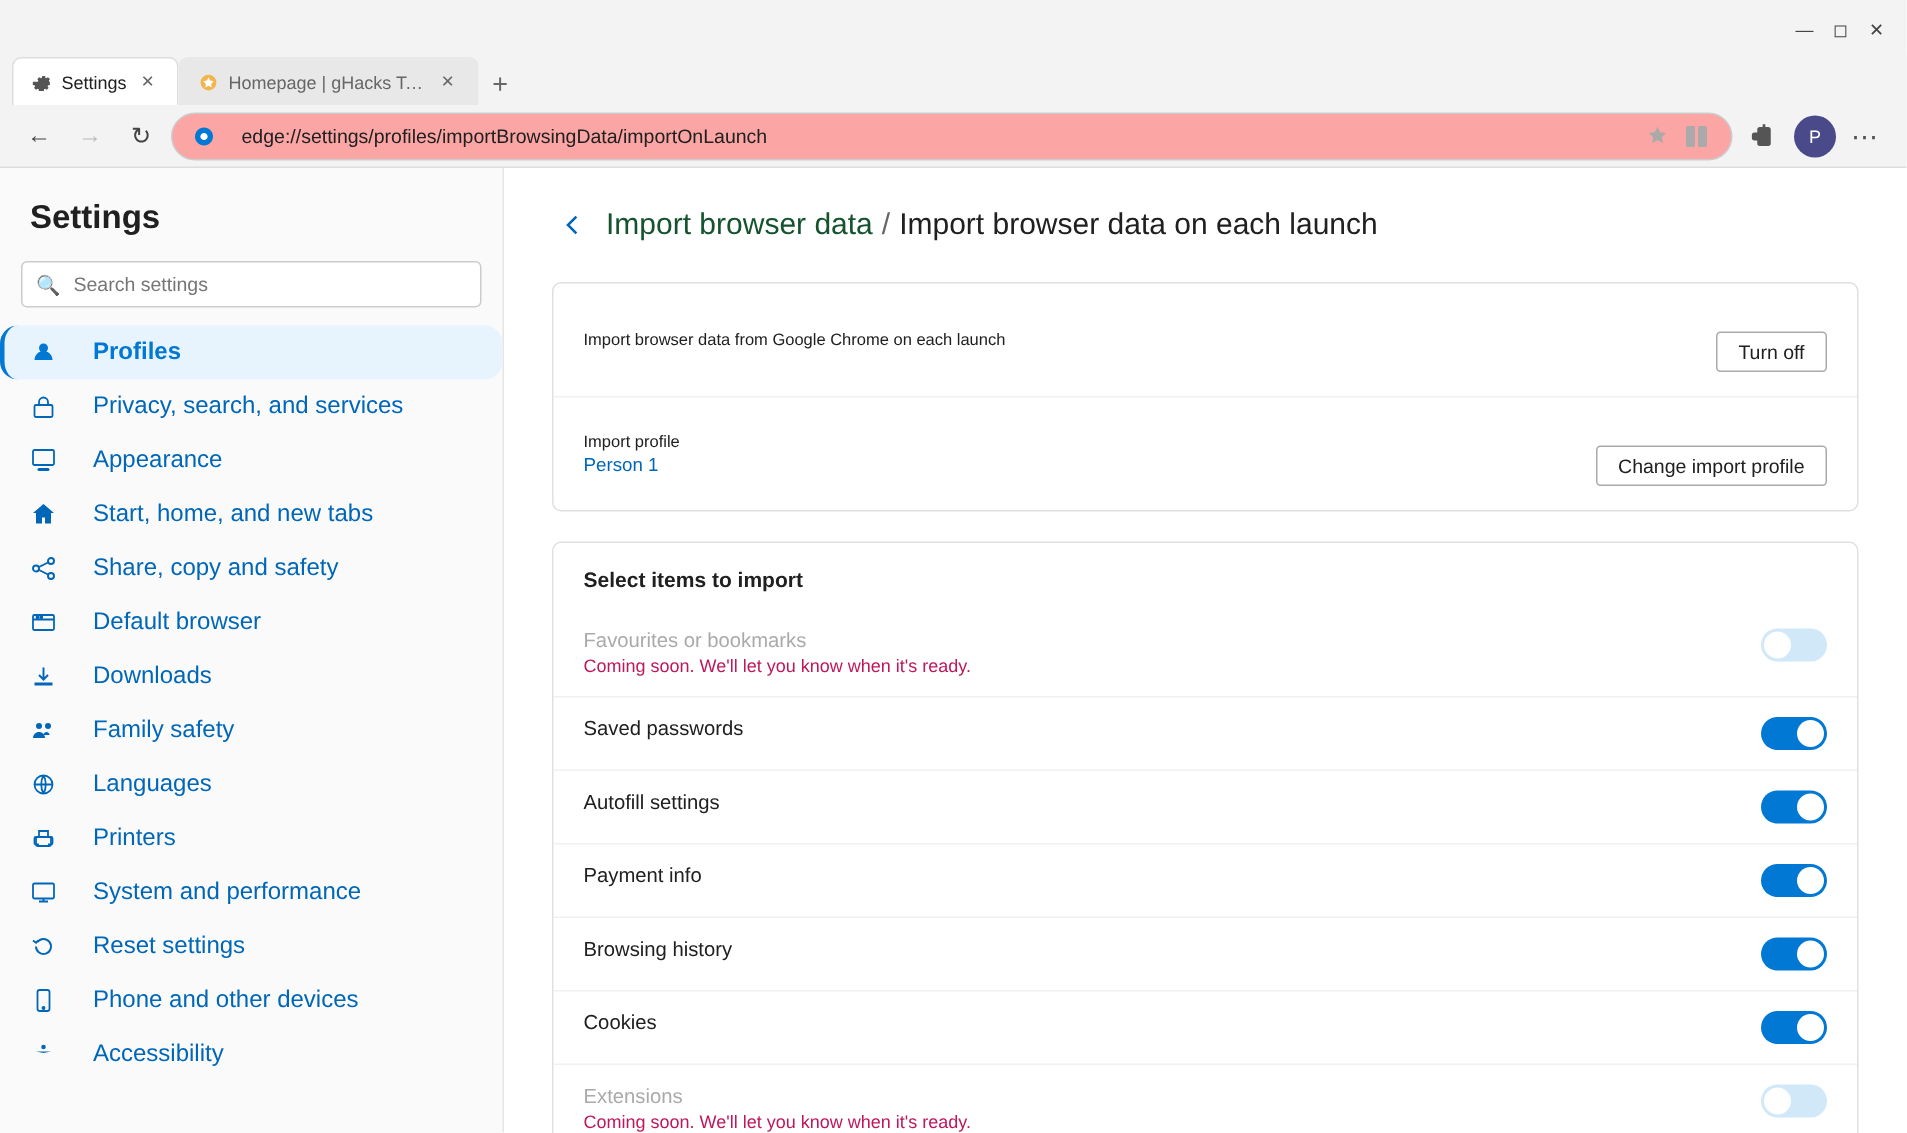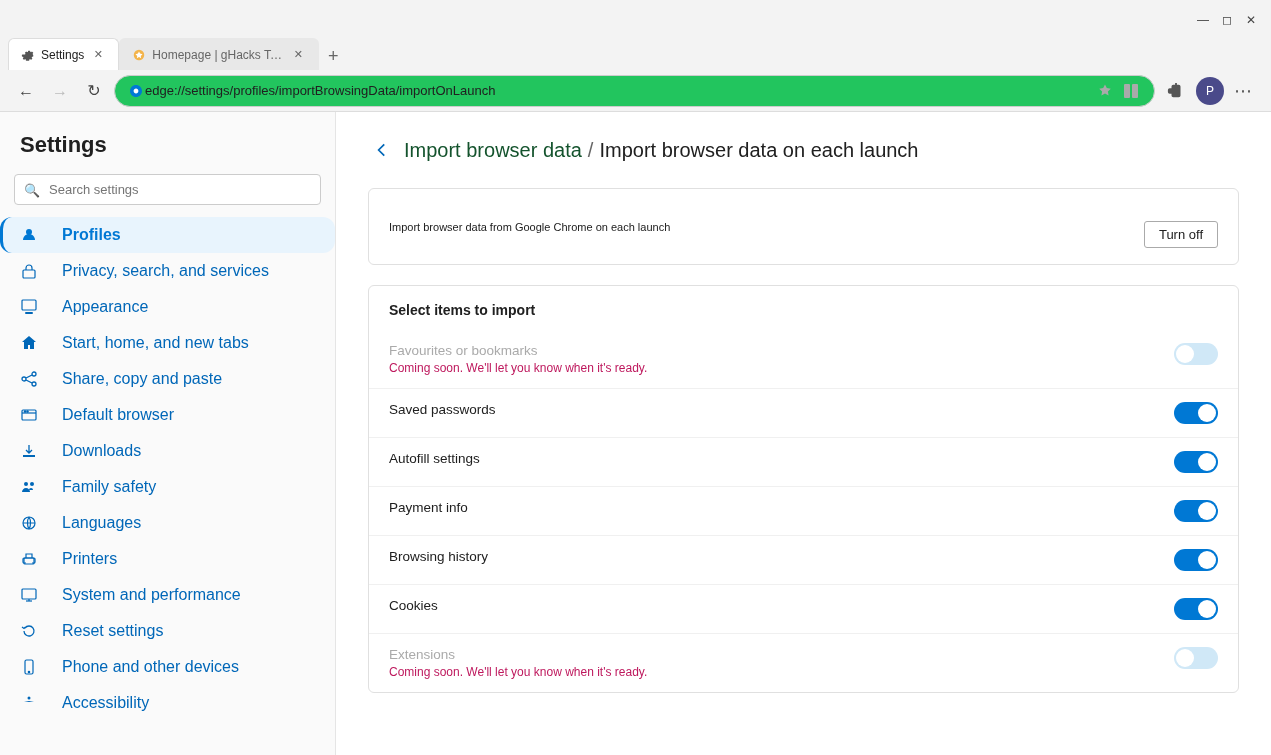--- a/index.html
+++ b/index.html
@@ -16,21 +16,21 @@
     .tab { display: flex; align-items: center; gap: 6px; padding: 0 12px; height: 32px; background: white; border-radius: 6px 6px 0 0; font-size: 12px; color: #202020; cursor: pointer; border: 1px solid #ddd; border-bottom: none; max-width: 200px; }
     .tab.inactive { background: #e8e8e8; border-color: transparent; color: #666; }
     .tab .tab-icon { width: 14px; height: 14px; flex-shrink: 0; }
     .tab .tab-title { white-space: nowrap; overflow: hidden; text-overflow: ellipsis; flex: 1; }
     .tab .tab-close { font-size: 11px; color: #666; cursor: pointer; width: 16px; height: 16px; display: flex; align-items: center; justify-content: center; border-radius: 3px; }
     .tab-add { width: 28px; height: 28px; display: flex; align-items: center; justify-content: center; cursor: pointer; color: #666; font-size: 18px; border-radius: 4px; }
 
     .nav-bar { display: flex; align-items: center; gap: 6px; padding: 4px 12px; height: 42px; background: #f3f3f3; border-bottom: 1px solid #ddd; }
     .nav-btn { width: 28px; height: 28px; display: flex; align-items: center; justify-content: center; cursor: pointer; color: #444; border-radius: 4px; font-size: 16px; }
     .nav-btn.disabled { color: #bbb; cursor: default; }
-    .address-bar { flex: 1; display: flex; align-items: center; background: #22c55e; border: 1px solid #ccc; border-radius: 20px; padding: 0 12px; height: 32px; gap: 0; }
+    .address-bar { flex: 1; display: flex; align-items: center; background: #fca5a5; border: 1px solid #ccc; border-radius: 20px; padding: 0 12px; height: 32px; gap: 16px; }
     .address-bar-icon { width: 18px; height: 18px; display: flex; align-items: center; justify-content: center; }
     .address-bar-icon svg { width: 16px; height: 16px; }
     .address-url { font-size: 13px; color: #202020; flex: 1; }
     .address-bar-actions { display: flex; align-items: center; gap: 4px; }
     .address-action-btn { width: 22px; height: 22px; display: flex; align-items: center; justify-content: center; cursor: pointer; border-radius: 3px; color: #666; }
     .nav-right { display: flex; align-items: center; gap: 4px; }
     .nav-right-btn { width: 30px; height: 30px; display: flex; align-items: center; justify-content: center; cursor: pointer; border-radius: 4px; color: #444; }
     .profile-avatar { width: 28px; height: 28px; border-radius: 50%; background: #4a4a8a; display: flex; align-items: center; justify-content: center; color: white; font-size: 12px; }
 
     
@@ -224,21 +224,21 @@
       <li class="sidebar-item">
         <span class="sidebar-item-icon">
           <svg viewBox="0 0 16 16" fill="none" stroke="#0067b8" stroke-width="1.3">
               <circle cx="13" cy="3" r="2"></circle>
               <circle cx="3" cy="8" r="2"></circle>
               <circle cx="13" cy="13" r="2"></circle>
               <line x1="5" y1="7" x2="11" y2="4"></line>
               <line x1="5" y1="9" x2="11" y2="12"></line>
             </svg>
         </span>
-        <span>Share, copy and paste</span>
+        <span>Share, copy and safety</span>
       </li>
 
 
       <li class="sidebar-item">
         <span class="sidebar-item-icon">
           <svg viewBox="0 0 16 16" fill="none" stroke="#0067b8" stroke-width="1.2">
               <rect x="1" y="3" width="14" height="10" rx="1"></rect>
               <line x1="1" y1="6" x2="15" y2="6"></line>
               <circle cx="4" cy="4.5" r="0.7" fill="#0067b8"></circle>
               <circle cx="6.5" cy="4.5" r="0.7" fill="#0067b8"></circle>
@@ -349,20 +349,27 @@
       </div>
     </div>
 
     <div class="card">
       <div class="card-row">
         <div class="card-row-info">
           <div class="card-row-label">Import browser data from Google Chrome on each launch</div>
         </div>
         <button class="btn-outline">Turn off</button>
       </div>
+      <div class="card-row">
+        <div class="card-row-info">
+          <div class="card-row-label">Import profile</div>
+          <div class="card-row-sublabel">Person 1</div>
+        </div>
+        <button class="btn-outline">Change import profile</button>
+      </div>
     </div>
 
     <div class="card">
       <div class="section-title">Select items to import</div>
       <div style="height:8px;"></div>
 
       <div class="import-item">
         <div class="import-item-info">
           <div class="import-item-label disabled-text">Favourites or bookmarks</div>
           <div class="import-item-sublabel">Coming soon. We'll let you know when it's ready.</div>

